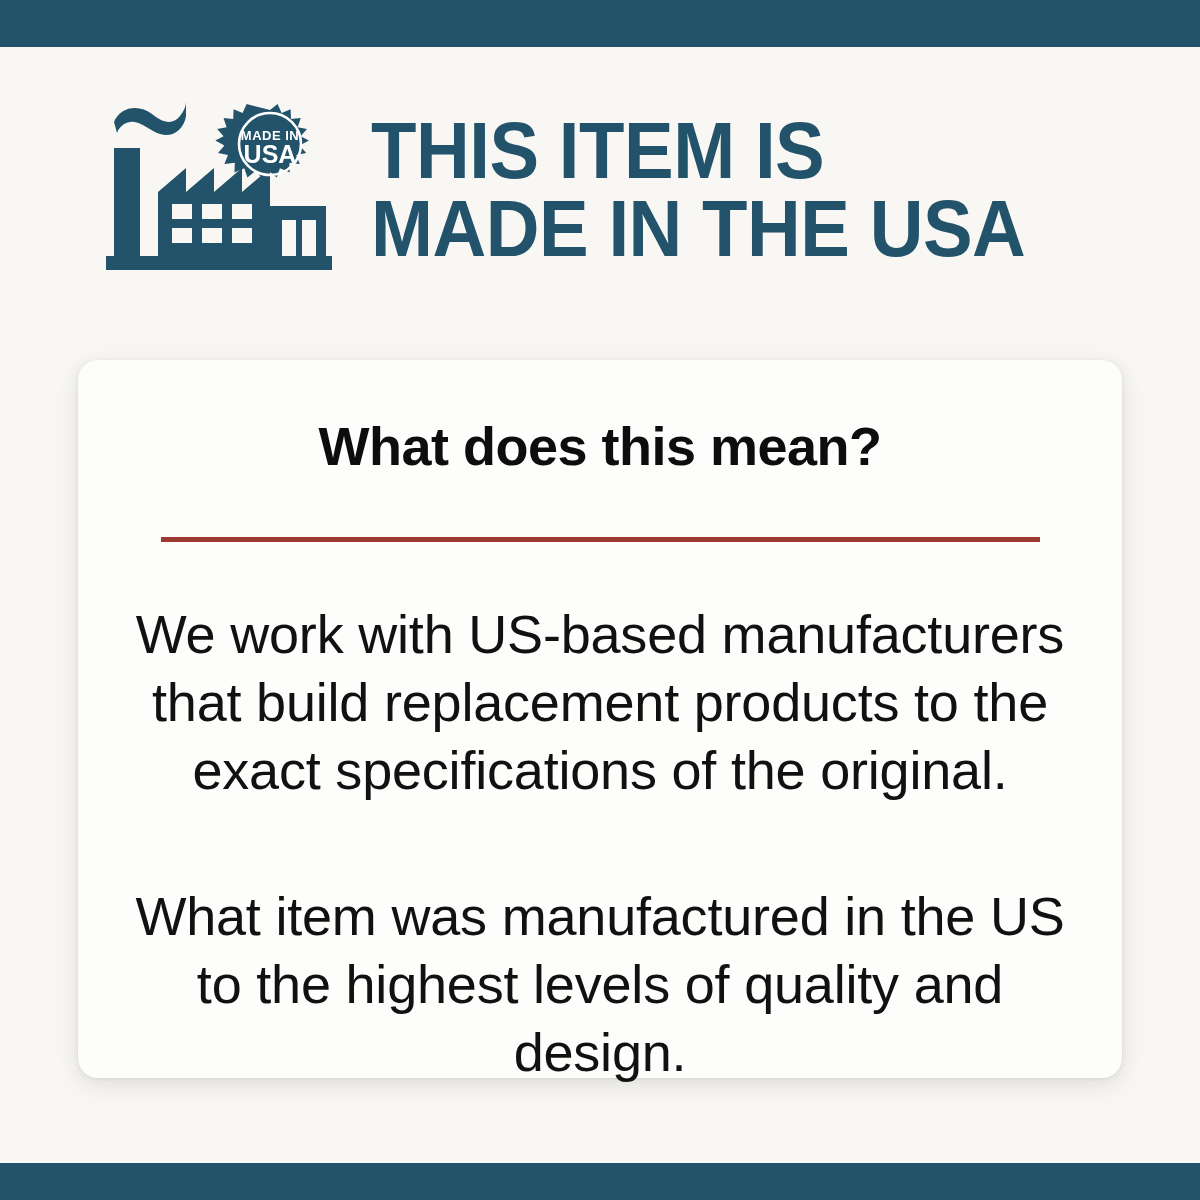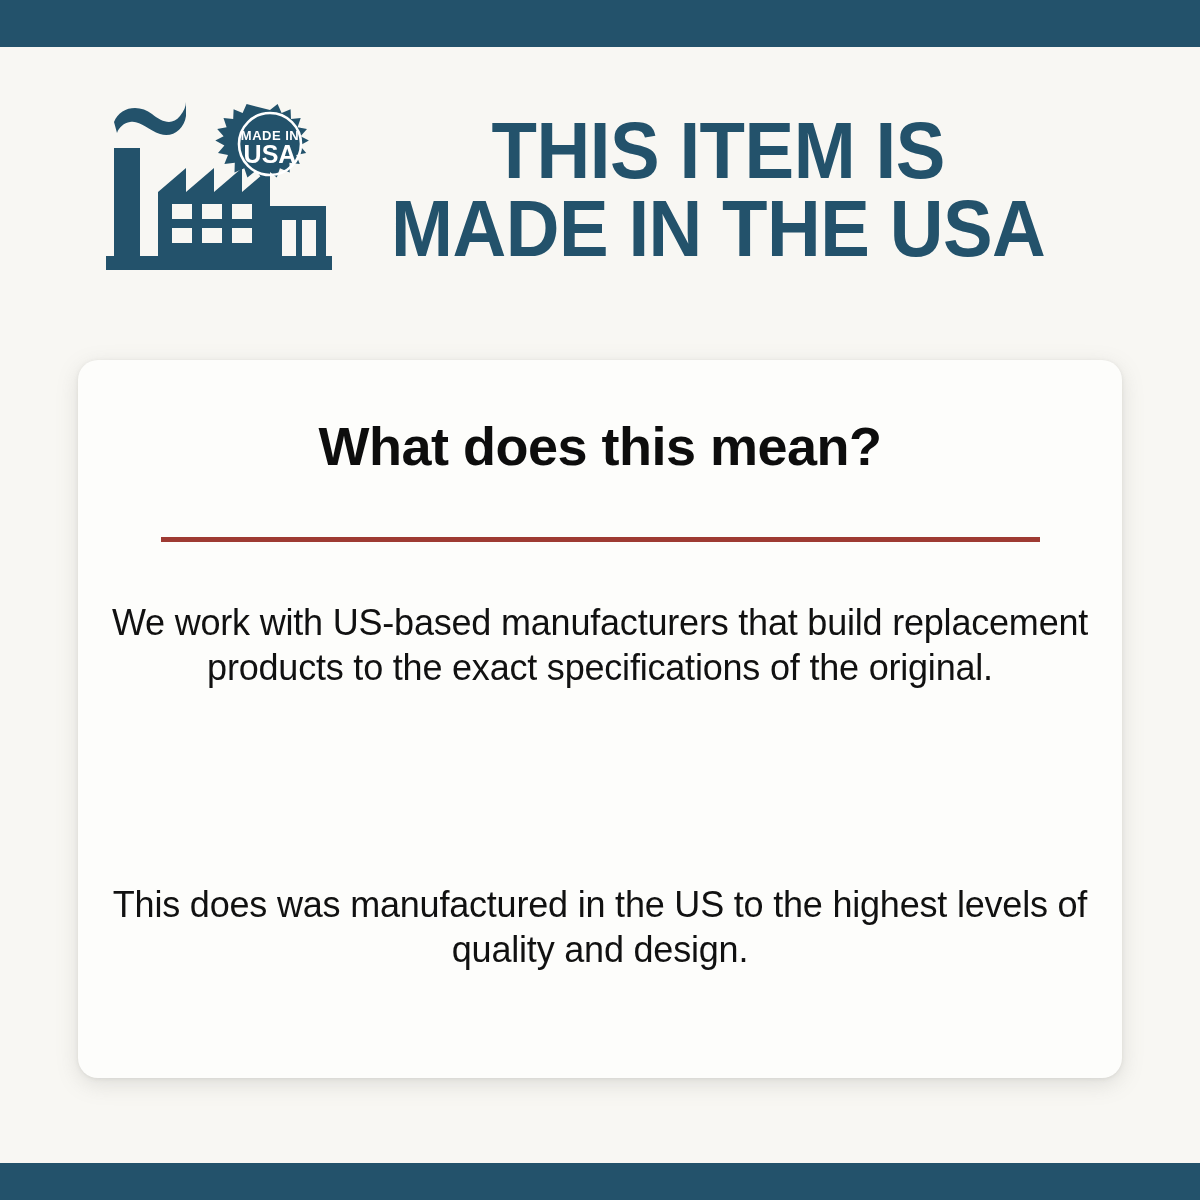--- a/index.html
+++ b/index.html
@@ -48,23 +48,22 @@
   .logo-wrap {
     width: 255px;
     height: 180px;
     margin-left: 100px;
     position: relative;
     flex: 0 0 auto;
   }
   .logo-wrap svg { display: block; }
 
   .title-block {
-    margin-left: 36px;
+    margin-left: 16px;
     flex: 1 1 auto;
-    text-align: center;
   }
   .title-line {
     font-family: "Liberation Sans Narrow", "Liberation Sans", sans-serif;
     font-weight: bold;
     font-size: 80px;
     line-height: 0.97;
     letter-spacing: -0.5px;
     color: #23526b;
     transform: scaleX(0.93);
     transform-origin: left center;
@@ -104,21 +103,21 @@
     height: 5px;
     background: #9e3a32;
   }
 
   .paragraph {
     position: absolute;
     left: 30px;
     width: 984px;
     text-align: center;
     color: #111111;
-    font-size: 36px;
+    font-size: 54px;
     line-height: 1.26;
     letter-spacing: -0.2px;
   }
   .para-1 { top: 240px; }
   .para-2 { top: 522px; }
 </style>
 </head>
 <body>
 
 <div class="bar bar-top"></div>
@@ -178,19 +177,19 @@
   </div>
 
   <div class="card">
 
     <div class="card-heading">What does this mean?</div>
 
     <div class="divider"></div>
 
     <div class="paragraph para-1">We work with US-based manufacturers that build replacement products to the exact specifications of the original.</div>
 
-    <div class="paragraph para-2">This does was manufactured in the US to the highest levels of quality and design.</div>
+    <div class="paragraph para-2">What item was manufactured in the US to the highest levels of quality and design.</div>
 
   </div>
 
 </div>
 
 <div class="bar bar-bottom"></div>
 
 </body></html>

